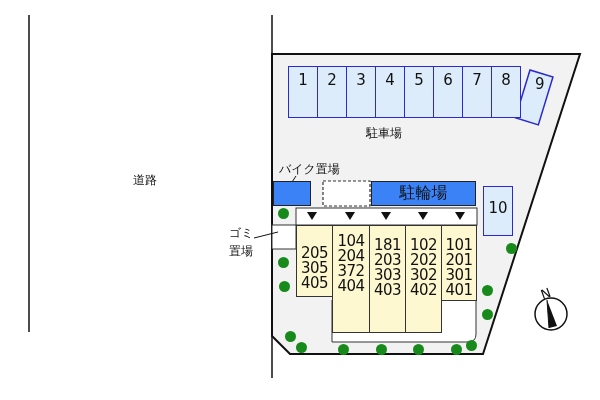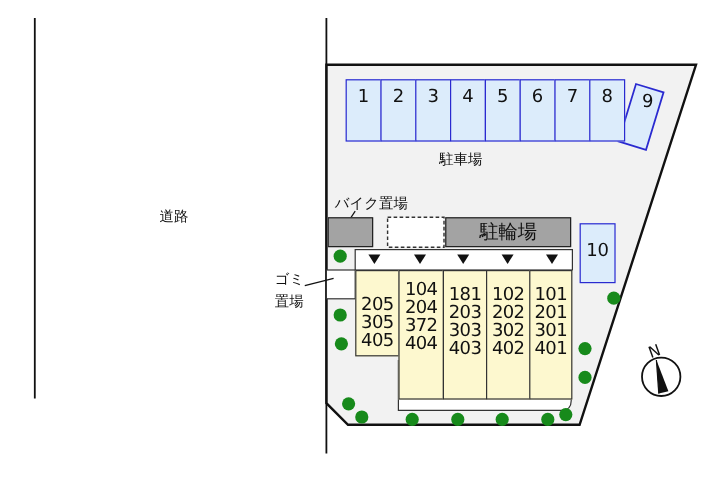--- a/index.html
+++ b/index.html
@@ -7,21 +7,21 @@
          font-family:"DejaVu Sans","Liberation Sans",sans-serif; color:#111; }
   svg.map { position:absolute; left:0; top:0; }
   .lbl { position:absolute; font-size:12px; line-height:16px; white-space:nowrap; color:#111; }
   .park { position:absolute; background:#dcecfb; border:1.5px solid #2a2ad0; box-sizing:border-box;
           font-size:15px; text-align:center; padding-top:4px; }
   .unitcol { position:absolute; background:#fdf8cf; border:1px solid #333; box-sizing:border-box;
              font-size:15px; line-height:15px; text-align:center; letter-spacing:-0.5px; }
   .unitcol span { display:block; }
   .arrow { position:absolute; width:0; height:0; border-left:5px solid transparent; border-right:5px solid transparent; border-top:8px solid #111; }
   .tree { position:absolute; width:11px; height:11px; border-radius:50%; background:#178a1b; }
-  .box { position:absolute; background:#a3a3a3; border:1.5px solid #222; box-sizing:border-box; }
+  .box { position:absolute; background:#3b82f6; border:1.5px solid #222; box-sizing:border-box; }
 </style>
 </head>
 <body>
 
 <svg class="map" width="600" height="400">
 
   <line x1="29" y1="15" x2="29" y2="332" stroke="#111" stroke-width="1.5"></line>
 
   <polygon points="272,54 580,54 483,354 290,354 272,336" fill="#f2f2f2" stroke="#111" stroke-width="2"></polygon>
 
@@ -93,21 +93,21 @@
   <span>203</span>
   <span>303</span>
   <span>403</span>
 </div>
 <div class="unitcol" style="left:405px;top:225px;width:37px;height:108px;padding-top:12px;">
   <span>102</span>
   <span>202</span>
   <span>302</span>
   <span>402</span>
 </div>
-<div class="unitcol" style="left:441px;top:225px;width:36px;height:108px;padding-top:12px;">
+<div class="unitcol" style="left:441px;top:225px;width:36px;height:76px;padding-top:12px;">
   <span>101</span>
   <span>201</span>
   <span>301</span>
   <span>401</span>
 </div>
 
 <div class="tree" style="left:278px;top:208px;"></div>
 <div class="tree" style="left:278px;top:257px;"></div>
 <div class="tree" style="left:279px;top:281px;"></div>
 <div class="tree" style="left:285px;top:331px;"></div>

